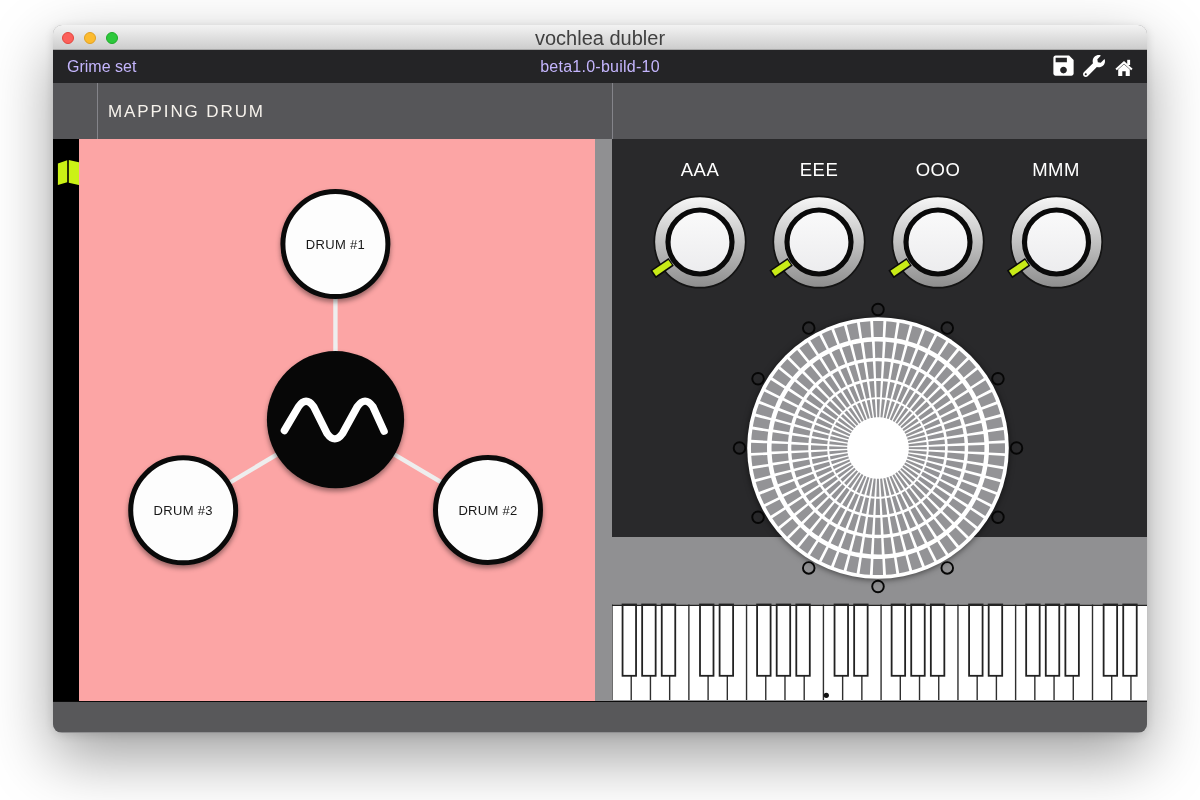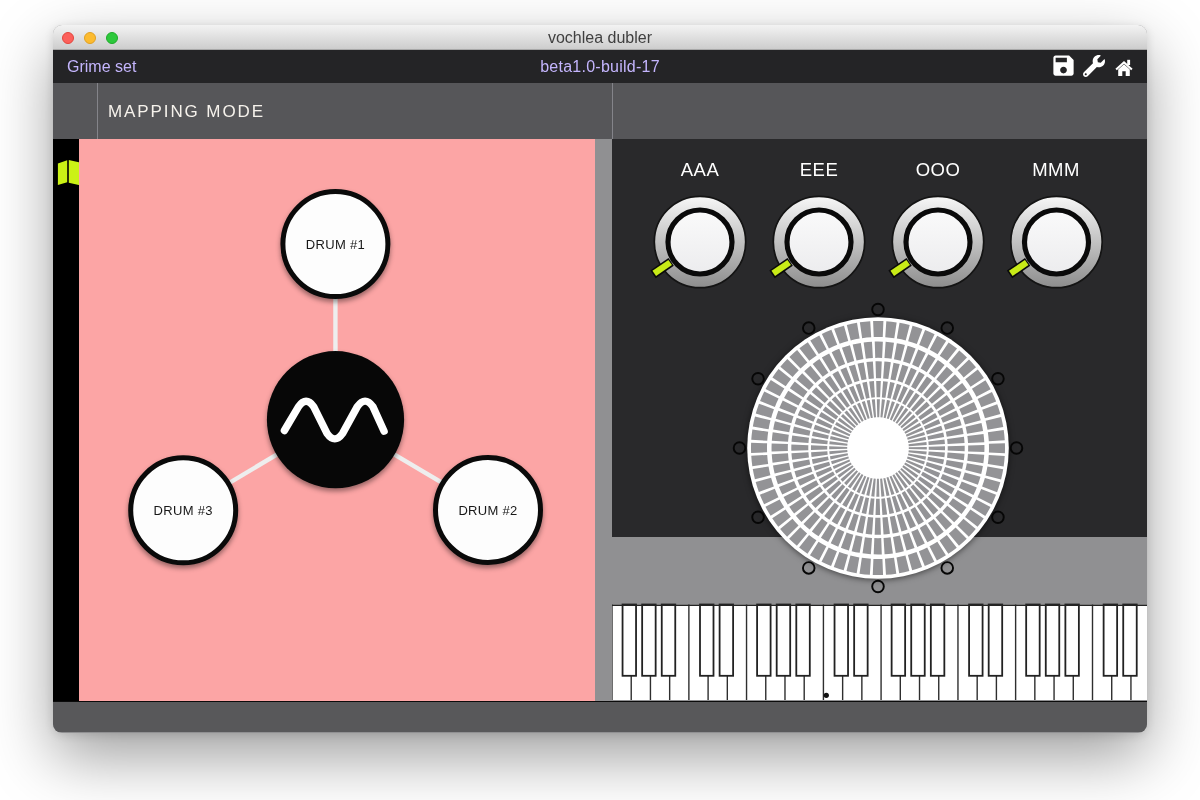--- a/index.html
+++ b/index.html
@@ -6,21 +6,21 @@
   *{box-sizing:border-box;font-family:"Liberation Sans",sans-serif;}
   .window{position:absolute;left:53px;top:25px;width:1094px;height:708px;border-radius:9px;
     box-shadow:0 24px 62px rgba(0,0,0,.38),0 2px 10px rgba(0,0,0,.12);overflow:hidden;background:#909092;}
   .titlebar{position:absolute;left:0;top:0;width:100%;height:25px;
     background:linear-gradient(#f3f3f3 0%,#e0e0e0 50%,#cdcdcd 100%);border-bottom:1px solid #a8a8a8;}
   .tl{position:absolute;top:7px;width:12px;height:12px;border-radius:50%;}
   .tl.r{left:9px;background:#fc605b;border:0.5px solid #e2463d;}
   .tl.y{left:31px;background:#fcbb2f;border:0.5px solid #dfa023;}
   .tl.g{left:53px;background:#2dc83c;border:0.5px solid #1eab29;}
   .title{position:absolute;top:0;left:0;width:100%;height:25px;line-height:26px;text-align:center;
-    font-size:16px;color:#404040;}
+    font-size:20px;color:#404040;}
   .appbar{position:absolute;left:0;top:25px;width:100%;height:33px;background:#242426;color:#c4b5fd;}
   .appbar .left{position:absolute;left:14px;top:0;line-height:33px;font-size:16px;}
   .appbar .mid{position:absolute;left:0;width:100%;top:0;text-align:center;line-height:33px;font-size:16px;letter-spacing:0.25px;}
   .appbar .icons svg{display:block;position:absolute;}
   .headstrip{position:absolute;left:0;top:58px;width:100%;height:56px;background:#565659;}
   .headstrip .vline{position:absolute;top:0;width:1px;height:56px;background:#84848a;}
   .headstrip .t{position:absolute;left:55px;top:19px;font-size:17px;color:#f6f2ec;letter-spacing:1.9px;}
   .content{position:absolute;left:0;top:114px;width:100%;height:562px;}
   .sidebar{position:absolute;left:0;top:0;width:43.5px;height:562px;background:#000;}
   .leftpanel{position:absolute;left:26px;top:0;width:515.5px;height:562px;background:#fca5a5;}
@@ -31,41 +31,41 @@
 <body>
 <div class="window">
   <div class="titlebar">
     <div class="tl r"></div>
       <div class="tl y"></div>
       <div class="tl g"></div>
     <div class="title">vochlea dubler</div>
   </div>
   <div class="appbar">
     <div class="left">Grime set</div>
-    <div class="mid">beta1.0-build-17</div>
+    <div class="mid">beta1.0-build-10</div>
     <div class="icons">
       <svg width="27" height="27" viewBox="0 0 24 24" style="left:997.4px;top:2.4px">
           <path fill="#fff" d="M17 3H5c-1.11 0-2 .9-2 2v14c0 1.1.89 2 2 2h14c1.1 0 2-.9 2-2V7l-4-4zm-5 16c-1.66 0-3-1.34-3-3s1.34-3 3-3 3 1.34 3 3-1.34 3-3 3zm3-10H5V5h10v4z"></path>
         </svg>
       <svg width="22" height="22" viewBox="0 0 512 512" style="left:1030px;top:5px">
           <path fill="#fff" d="M507.73 109.1c-2.24-9.03-13.54-12.09-20.12-5.51l-74.36 74.36-67.88-11.31-11.31-67.88 74.36-74.36c6.62-6.62 3.43-17.9-5.66-20.16-47.38-11.74-99.55.91-136.58 37.93-39.64 39.64-50.55 97.1-34.05 147.2L18.74 402.76c-24.99 24.99-24.99 65.51 0 90.5 24.99 24.99 65.51 24.99 90.5 0l213.21-213.21c50.12 16.71 107.47 5.68 147.37-34.22 37.07-37.07 49.7-89.32 37.91-136.73zM64 472c-13.25 0-24-10.75-24-24 0-13.26 10.75-24 24-24s24 10.74 24 24c0 13.25-10.75 24-24 24z"></path>
         </svg>
       <svg width="18" height="17.6" viewBox="0 0 18 17.6" style="left:1062.4px;top:8.7px">
           <g fill="#fff">
             <rect x="12.2" y="0.8" width="2.9" height="5.2"></rect>
             <path d="M0.4,9.8 L9,2.1 L17.6,9.8 L16.2,11.3 L9,4.85 L1.8,11.3 Z"></path>
             <path d="M3.2,10.4 L9,5.2 L14.8,10.4 L14.8,17.6 L10.7,17.6 L10.7,12.2 L7.3,12.2 L7.3,17.6 L3.2,17.6 Z"></path>
           </g>
         </svg>
     </div>
   </div>
   <div class="headstrip">
     <div class="vline" style="left:43.5px"></div>
     <div class="vline" style="left:558.5px"></div>
-    <div class="t">MAPPING MODE</div>
+    <div class="t">MAPPING DRUM</div>
   </div>
   <div class="content">
     <div class="sidebar">
       <svg width="36" height="29" viewBox="0 0 36 29" style="position:absolute;left:4px;top:19px">
         <g fill="#cbf215">
           <polygon points="0.9,5.6 10.2,2.3 10.2,24.3 0.9,27.1"></polygon>
           <polygon points="11.8,1.9 22.9,4.4 22.9,27.3 11.8,24.7"></polygon>
           <polygon points="24.5,4.6 34.3,1.6 34.3,24.8 24.5,27.3"></polygon>
         </g>
       </svg>

